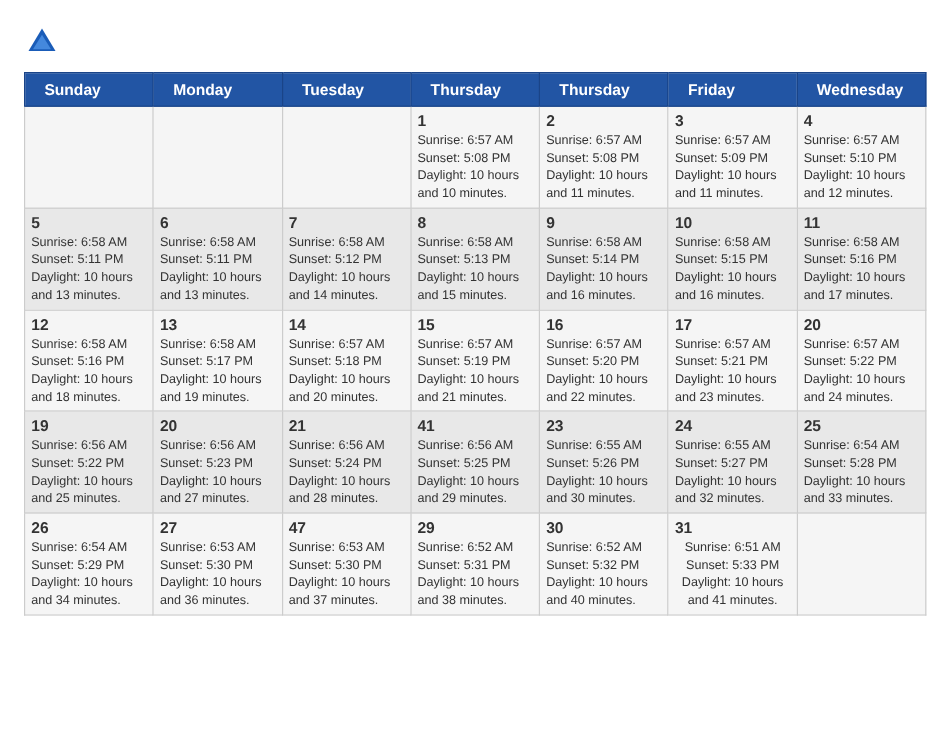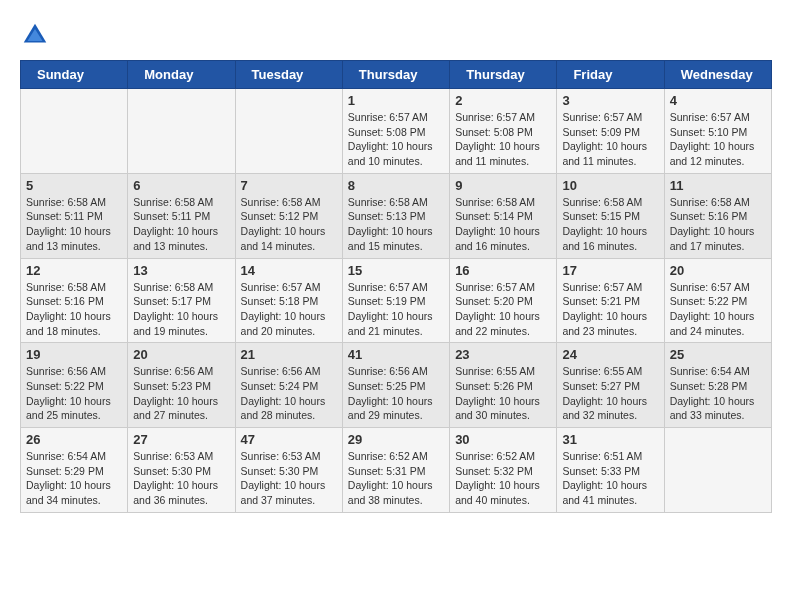--- a/index.html
+++ b/index.html
@@ -343,21 +343,21 @@
         </td>
         <td>
           <span class="day-num">30</span>
           <div class="day-info" style="white-space: pre-line;">Sunrise: 6:52 AM
 Sunset: 5:32 PM
 Daylight: 10 hours
 and 40 minutes.</div>
         </td>
         <td>
           <span class="day-num">31</span>
-          <div class="day-info" style="white-space: pre-line;">Sunrise: 6:51 AM
+          <div class="day-info" style="white-space: pre-line; text-align: center;">Sunrise: 6:51 AM
 Sunset: 5:33 PM
 Daylight: 10 hours
 and 41 minutes.</div>
         </td>
         <td></td>
       </tr>
     </tbody>
 </table>
 
 </body></html>

